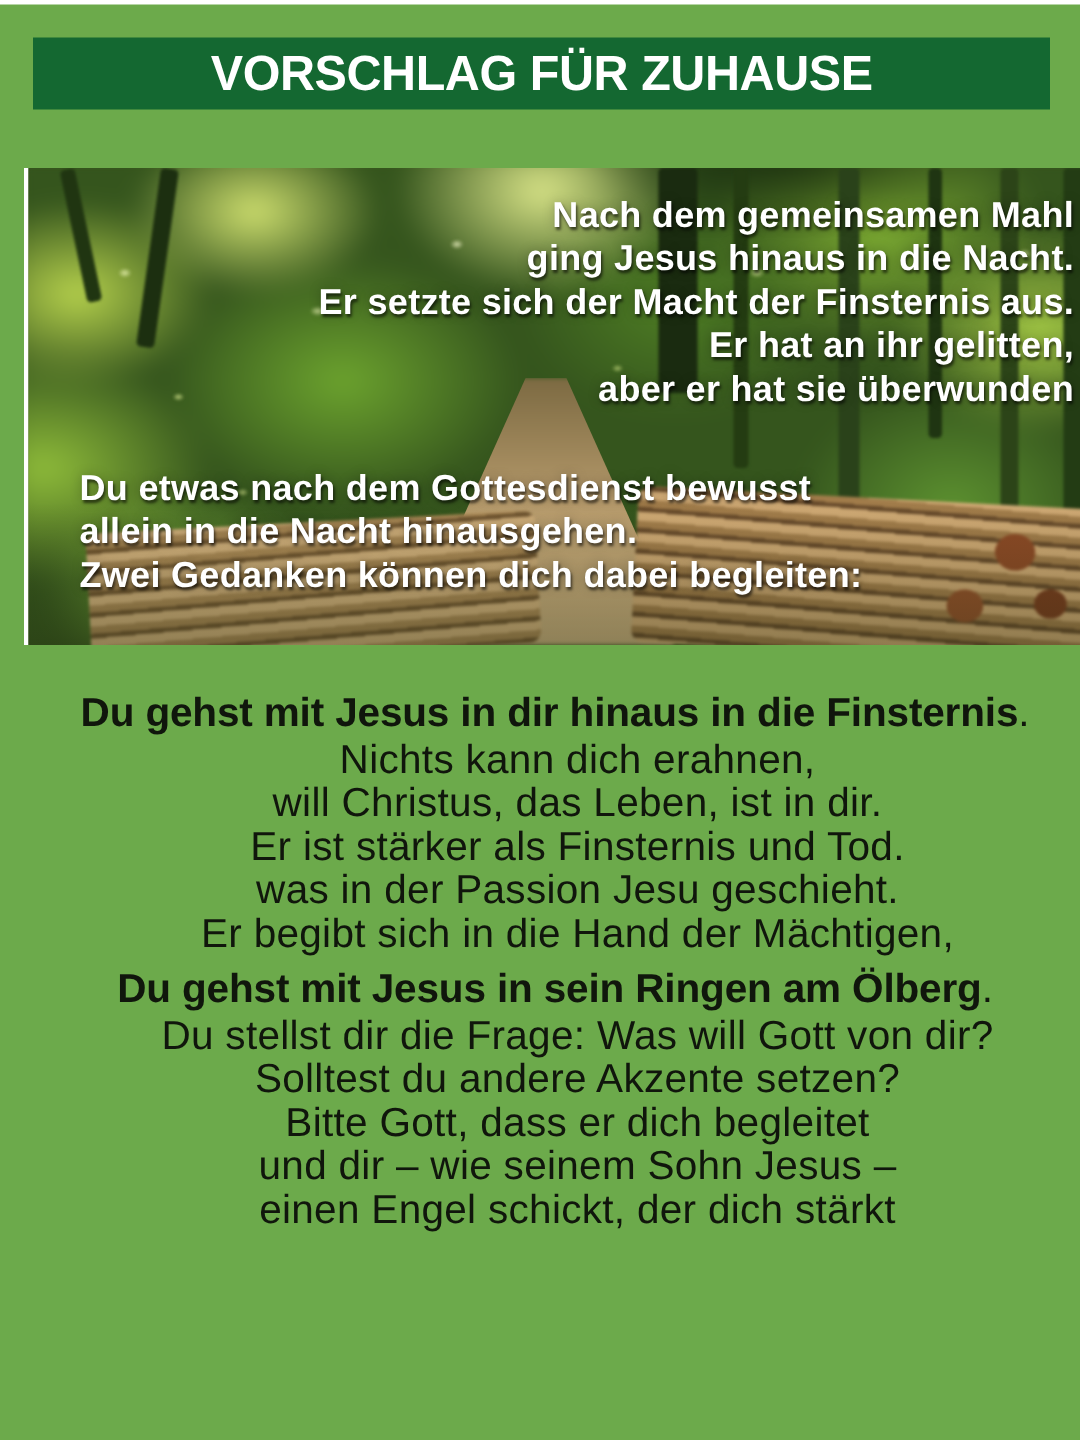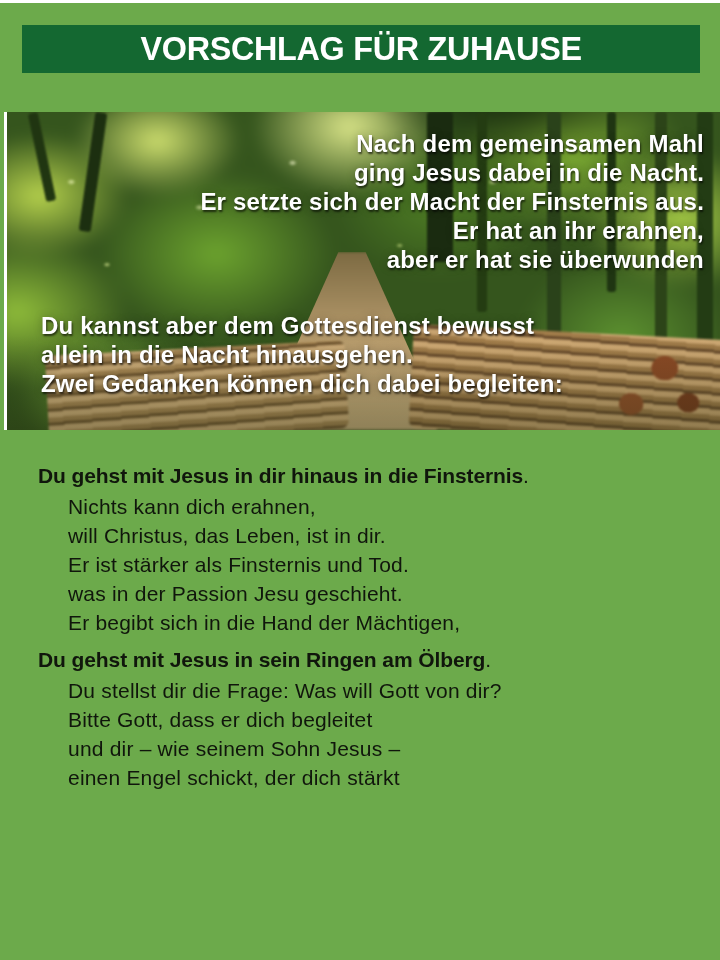--- a/index.html
+++ b/index.html
@@ -8,21 +8,21 @@
   .slide{position:relative;width:720px;height:960px;background:#6caa4b;overflow:hidden;}
 
   .top-strip{position:absolute;top:0;left:0;width:720px;height:3px;background:#ffffff;}
 
   .banner{position:absolute;top:25px;left:22px;width:678px;height:48px;background:#146831;
           display:flex;align-items:center;justify-content:center;}
   .banner-title{color:#ffffff;font-size:33px;font-weight:bold;letter-spacing:-0.3px;
                 transform:scaleX(.98);white-space:nowrap;}
 
   
-  .photo-band{position:absolute;top:112px;left:4px;width:668px;height:318px;background:#ffffff;}
+  .photo-band{position:absolute;top:112px;left:16px;width:668px;height:318px;background:#ffffff;}
   .photo{position:absolute;top:0;left:3px;width:714px;height:318px;overflow:hidden;background:#35551d;}
   .ph{position:absolute;}
 
   .ph-foliage{inset:-12px;filter:blur(7px);
     background:
       radial-gradient(200px 100px at 70% -2%, #14270c, transparent 70%),
       radial-gradient(130px 90px  at 6% 28%,  #b7d24d, transparent 70%),
       radial-gradient(160px 110px at 3% 62%,  #8fbc3a, transparent 70%),
       radial-gradient(120px 80px  at 22% 12%, #cfdf6f, transparent 70%),
       radial-gradient(170px 120px at 30% 45%, #6ca32e, transparent 70%),
@@ -68,21 +68,21 @@
       radial-gradient(20px 18px at 70% 66%, #93512b 60%, transparent 62%),
       repeating-linear-gradient(182deg,#cfa974 0 6px,#a17c4a 6px 11px,#66492a 11px 14px);}
   .ph-vignette{inset:0;background:linear-gradient(0deg,rgba(30,40,12,.35),transparent 30%);}
 
   .overlay{position:absolute;color:#ffffff;font-weight:bold;font-size:24px;line-height:29px;
            text-shadow:1px 2px 2px rgba(0,0,0,.6),0 0 8px rgba(0,0,0,.25);letter-spacing:.2px;}
   .overlay-right{top:17px;right:17px;text-align:right;}
   .overlay-left{top:199px;left:34px;text-align:left;}
 
   .body-text{position:absolute;top:461px;left:38px;right:18px;color:#10160c;
-             font-size:21px;line-height:29px;letter-spacing:.2px;}
+             font-size:27px;line-height:29px;letter-spacing:.2px;text-align:center;}
   .para .heading{font-weight:bold;letter-spacing:-0.1px;margin-bottom:2px;}
   .para .heading .tail{font-weight:normal;}
   .para .line{padding-left:30px;}
   .para2{margin-top:8px;}
 </style>
 </head>
 <body>
 
 <div class="slide">
   <div class="top-strip"></div>
@@ -103,44 +103,45 @@
       <div class="trunk t6"></div>
       <div class="trunk t7"></div>
       <div class="trunk t8"></div>
       <div class="ph ph-path"></div>
       <div class="ph ph-logs-left"></div>
       <div class="ph ph-logs-right"></div>
       <div class="ph ph-vignette"></div>
 
       <div class="overlay overlay-right">
         <div class="cap-line">Nach dem gemeinsamen Mahl</div>
-        <div class="cap-line">ging Jesus dabei in die Nacht.</div>
+        <div class="cap-line">ging Jesus hinaus in die Nacht.</div>
         <div class="cap-line">Er setzte sich der Macht der Finsternis aus.</div>
-        <div class="cap-line">Er hat an ihr erahnen,</div>
+        <div class="cap-line">Er hat an ihr gelitten,</div>
         <div class="cap-line">aber er hat sie überwunden</div>
       </div>
 
       <div class="overlay overlay-left">
-        <div class="cap-line">Du kannst aber dem Gottesdienst bewusst</div>
+        <div class="cap-line">Du etwas nach dem Gottesdienst bewusst</div>
         <div class="cap-line">allein in die Nacht hinausgehen.</div>
         <div class="cap-line">Zwei Gedanken können dich dabei begleiten:</div>
       </div>
     </div>
   </div>
 
   <div class="body-text">
     <div class="para para1">
       <div class="heading"><span>Du gehst mit Jesus in dir hinaus in die Finsternis</span><span class="tail">.</span></div>
       <div class="line">Nichts kann dich erahnen,</div>
       <div class="line">will Christus, das Leben, ist in dir.</div>
       <div class="line">Er ist stärker als Finsternis und Tod.</div>
       <div class="line">was in der Passion Jesu geschieht.</div>
       <div class="line">Er begibt sich in die Hand der Mächtigen,</div>
     </div>
     <div class="para para2">
       <div class="heading"><span>Du gehst mit Jesus in sein Ringen am Ölberg</span><span class="tail">.</span></div>
       <div class="line">Du stellst dir die Frage: Was will Gott von dir?</div>
+      <div class="line">Solltest du andere Akzente setzen?</div>
       <div class="line">Bitte Gott, dass er dich begleitet</div>
       <div class="line">und dir – wie seinem Sohn Jesus –</div>
       <div class="line">einen Engel schickt, der dich stärkt</div>
     </div>
   </div>
 </div>
 
 </body></html>

